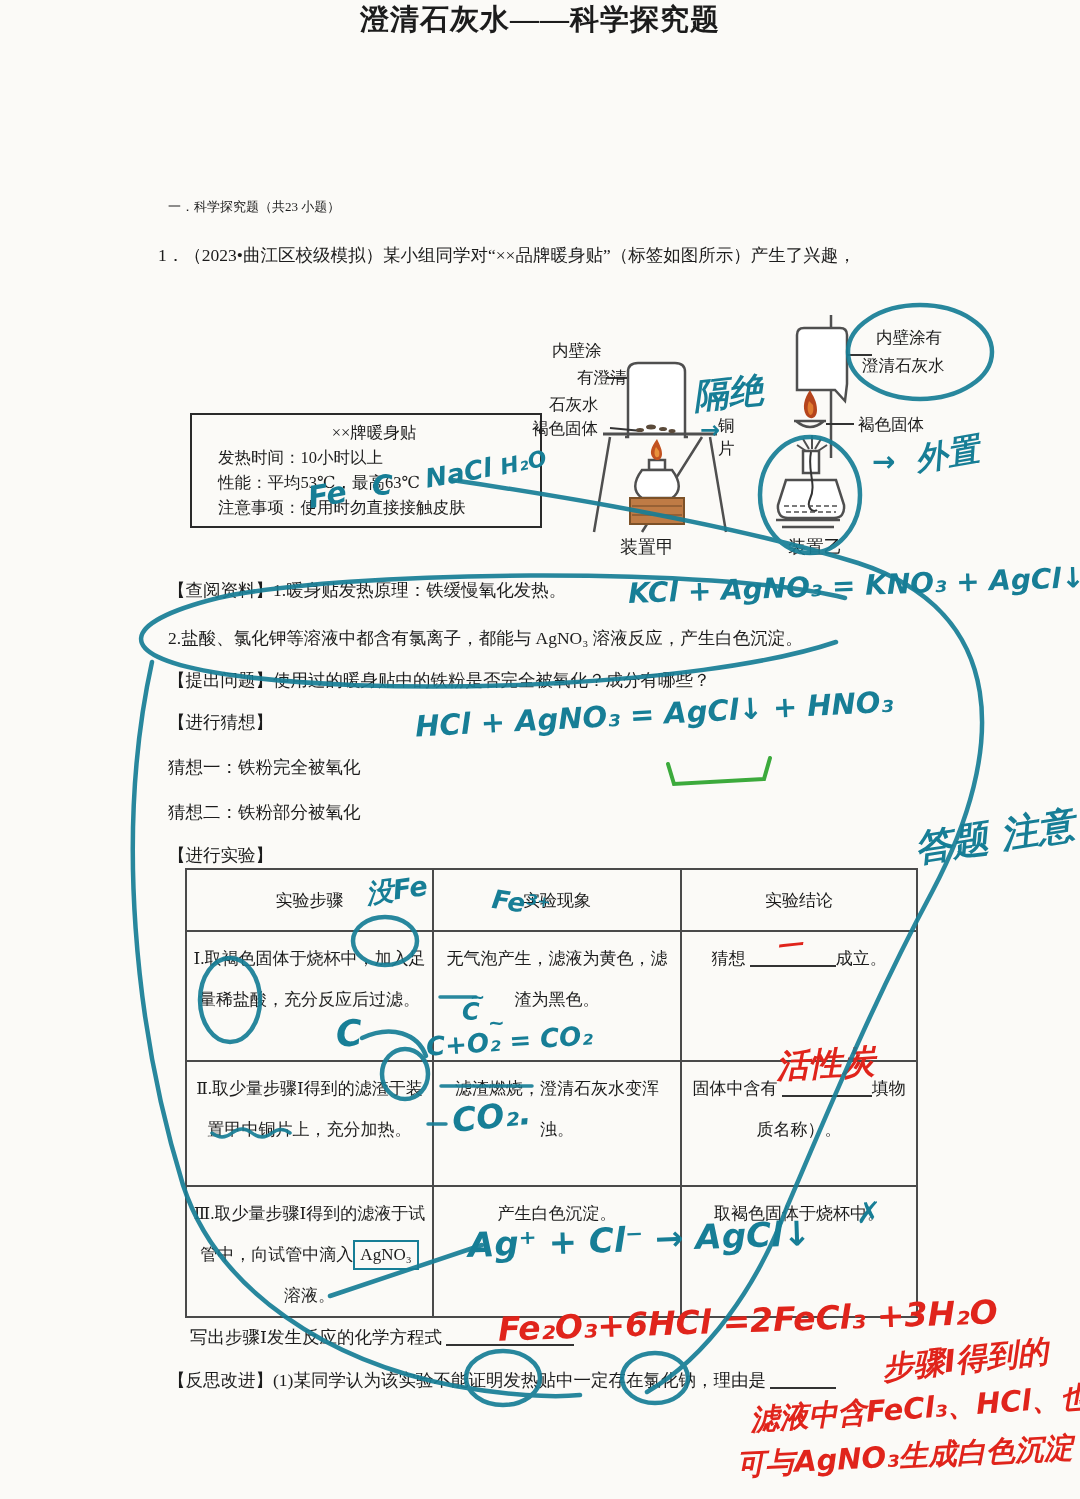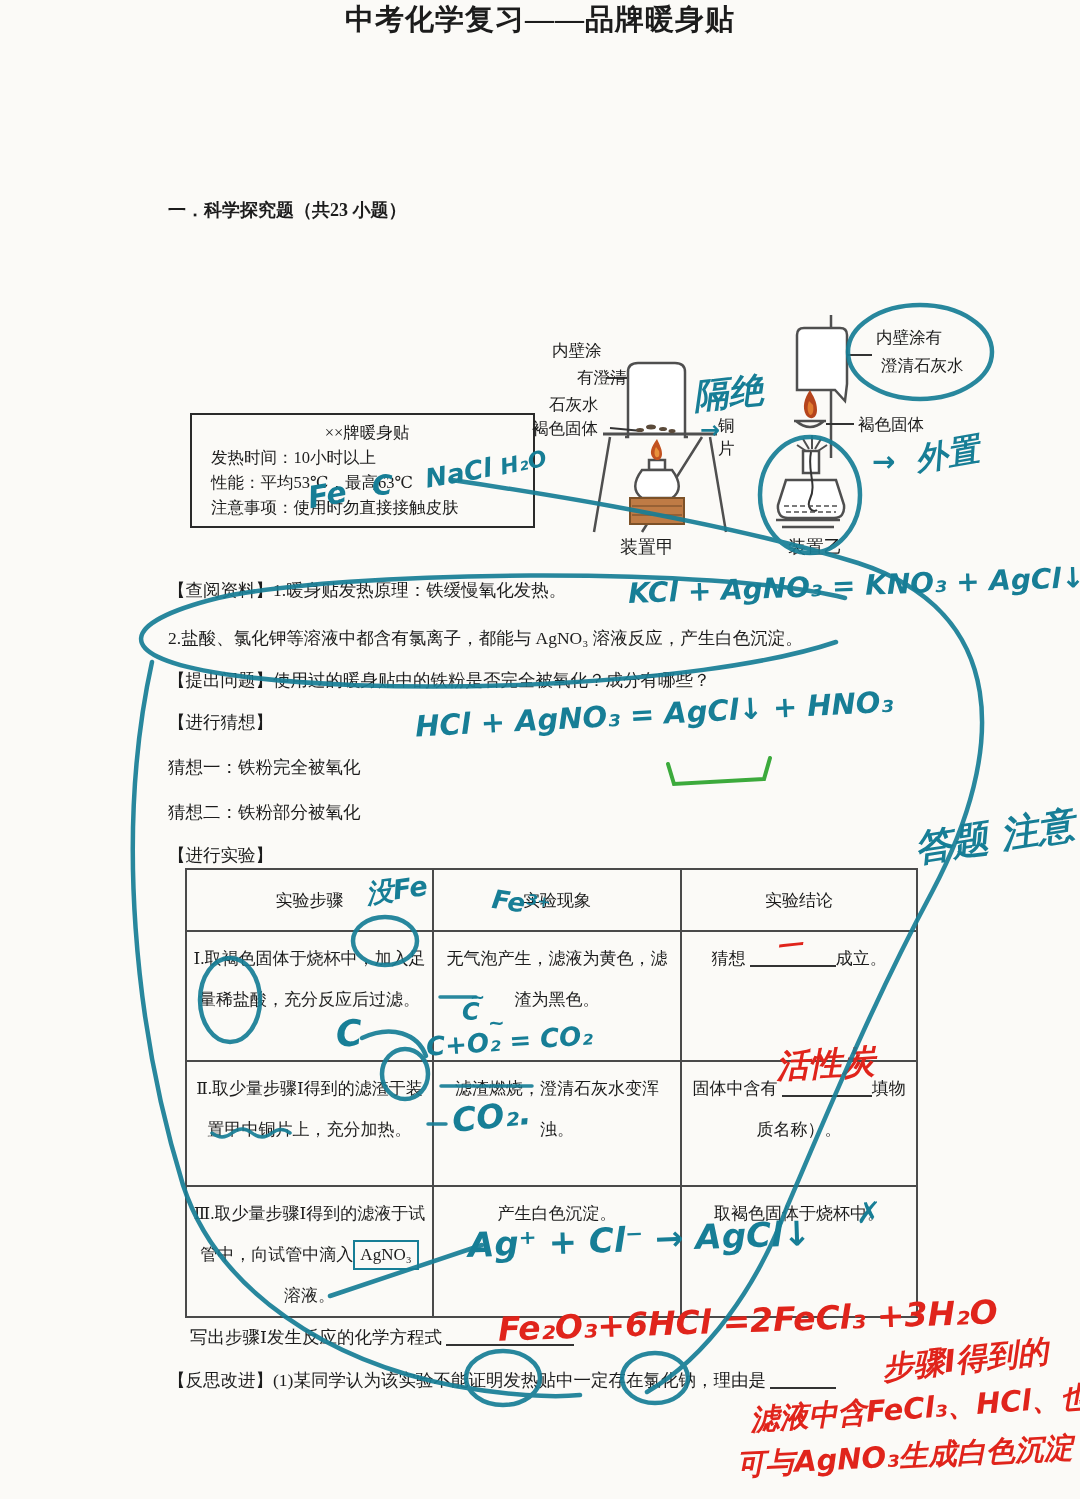--- a/index.html
+++ b/index.html
@@ -1,23 +1,23 @@
 <!DOCTYPE html>
 <html><head>
 <meta charset="utf-8">
 <style>
   html,body{margin:0;padding:0;background:#dcdcdc;}
   .page{position:relative;width:1080px;height:1499px;background:#fbfaf7;overflow:hidden;
         font-family:"Liberation Serif","DejaVu Serif",serif;color:#1c1c1c;}
   .abs{position:absolute;white-space:nowrap;}
   .title{font-size:29px;font-weight:bold;letter-spacing:1px;}
-  .sect{font-size:18px;font-weight:bold;}
+  .sect{font-size:13px;font-weight:normal;}
   .body-t{font-size:17.5px;}
   .small-t{font-size:16.5px;}
-  .labelbox{position:absolute;border:2px solid #2a2a2a;padding:5px 10px 6px 19px;
+  .labelbox{position:absolute;border:2px solid #2a2a2a;padding:5px 10px 6px 26px;
             font-size:16.5px;line-height:25px;}
   .labelbox .bt{text-align:center;}
   .exp-table{position:absolute;border-collapse:collapse;table-layout:fixed;}
   .exp-table th,.exp-table td{border:2px solid #4a4a4a;font-weight:normal;
       font-size:17px;text-align:center;vertical-align:top;padding:6px 6px 0 6px;line-height:41px;}
   .exp-table th{padding:0 6px;vertical-align:middle;line-height:normal;margin-left:12px;}
   .blank{display:inline-block;border-bottom:2px solid #333;height:1.05em;vertical-align:-3px;position:relative;}
   .hw{font-family:"DejaVu Sans","Liberation Sans",sans-serif;font-style:italic;font-weight:bold;
       white-space:nowrap;line-height:1;}
   .teal{color:#177E96;}
@@ -25,22 +25,23 @@
   .agbox{display:inline-block;border:2.5px solid #177E96;padding:0 5px;line-height:1.5;}
   .guess-yi{position:absolute;left:26px;top:-14px;font-size:26px;transform:rotate(-6deg);}
   .tan-ans{position:absolute;left:-6px;top:-30px;font-size:33px;transform:rotate(-3deg);}
   svg{display:block;}
 </style>
 </head>
 <body>
 
 <div class="page">
 
-  <div class="abs title" style="left:0;right:0;top:140;text-align:center;">中考化学复习——品牌暖身贴</div>
+  <div class="abs title" style="left:0;right:0;top:140;text-align:center;">澄清石灰水——科学探究题</div>
   <div class="abs sect" style="left:168px;top:198px;">一．科学探究题（共23 小题）</div>
+  <div class="abs body-t" style="left:158px;top:243px;">1．（2023•曲江区校级模拟）某小组同学对“××品牌暖身贴”（标签如图所示）产生了兴趣，</div>
 
   <div class="labelbox" style="left:190px;top:413px;width:312px;">
     <div class="bt">××牌暖身贴</div>
     <div>发热时间：10小时以上</div>
     <div>性能：平均53℃，最高63℃</div>
     <div>注意事项：使用时勿直接接触皮肤</div>
   </div>
 
   <svg class="abs" style="left:520px;top:300px;" width="470" height="270">
     <g stroke="#4f4f4f" stroke-width="2.5" fill="none">
@@ -90,21 +91,21 @@
     <rect x="110" y="198" width="54" height="26" fill="#bf7b45" stroke="#7c5128" stroke-width="2"></rect>
     <path d="M112,206 L162,206 M112,215 L162,215" stroke="#8a5a30" stroke-width="1.5"></path>
   </svg>
 
   <div class="abs small-t" style="left:552px;top:340px;">内壁涂</div>
   <div class="abs small-t" style="left:545px;top:367px;margin-left:32px;">有澄清</div>
   <div class="abs small-t" style="left:549px;top:394px;">石灰水</div>
   <div class="abs small-t" style="left:532px;top:418px;">褐色固体</div>
   <div class="abs small-t" style="left:718px;top:414px;width:20px;white-space:normal;line-height:23px;">铜片</div>
   <div class="abs small-t" style="left:876px;top:327px;">内壁涂有</div>
-  <div class="abs small-t" style="left:862px;top:355px;margin-left:19px;">澄清石灰水</div>
+  <div class="abs small-t" style="left:862px;top:355px;">澄清石灰水</div>
   <div class="abs small-t" style="left:858px;top:414px;">褐色固体</div>
   <div class="abs" style="left:620px;top:535px;font-size:18px;">装置甲</div>
   <div class="abs" style="left:788px;top:535px;font-size:18px;">装置乙</div>
 
   <div class="abs body-t" style="left:168px;top:578px;">【查阅资料】1.暖身贴发热原理：铁缓慢氧化发热。</div>
   <div class="abs body-t" style="left:168px;top:626px;">2.盐酸、氯化钾等溶液中都含有氯离子，都能与 AgNO₃ 溶液反应，产生白色沉淀。</div>
   <div class="abs body-t" style="left:168px;top:668px;">【提出问题】使用过的暖身贴中的铁粉是否完全被氧化？成分有哪些？</div>
   <div class="abs body-t" style="left:168px;top:710px;">【进行猜想】</div>
   <div class="abs body-t" style="left:168px;top:755px;">猜想一：铁粉完全被氧化</div>
   <div class="abs body-t" style="left:168px;top:800px;">猜想二：铁粉部分被氧化</div>

